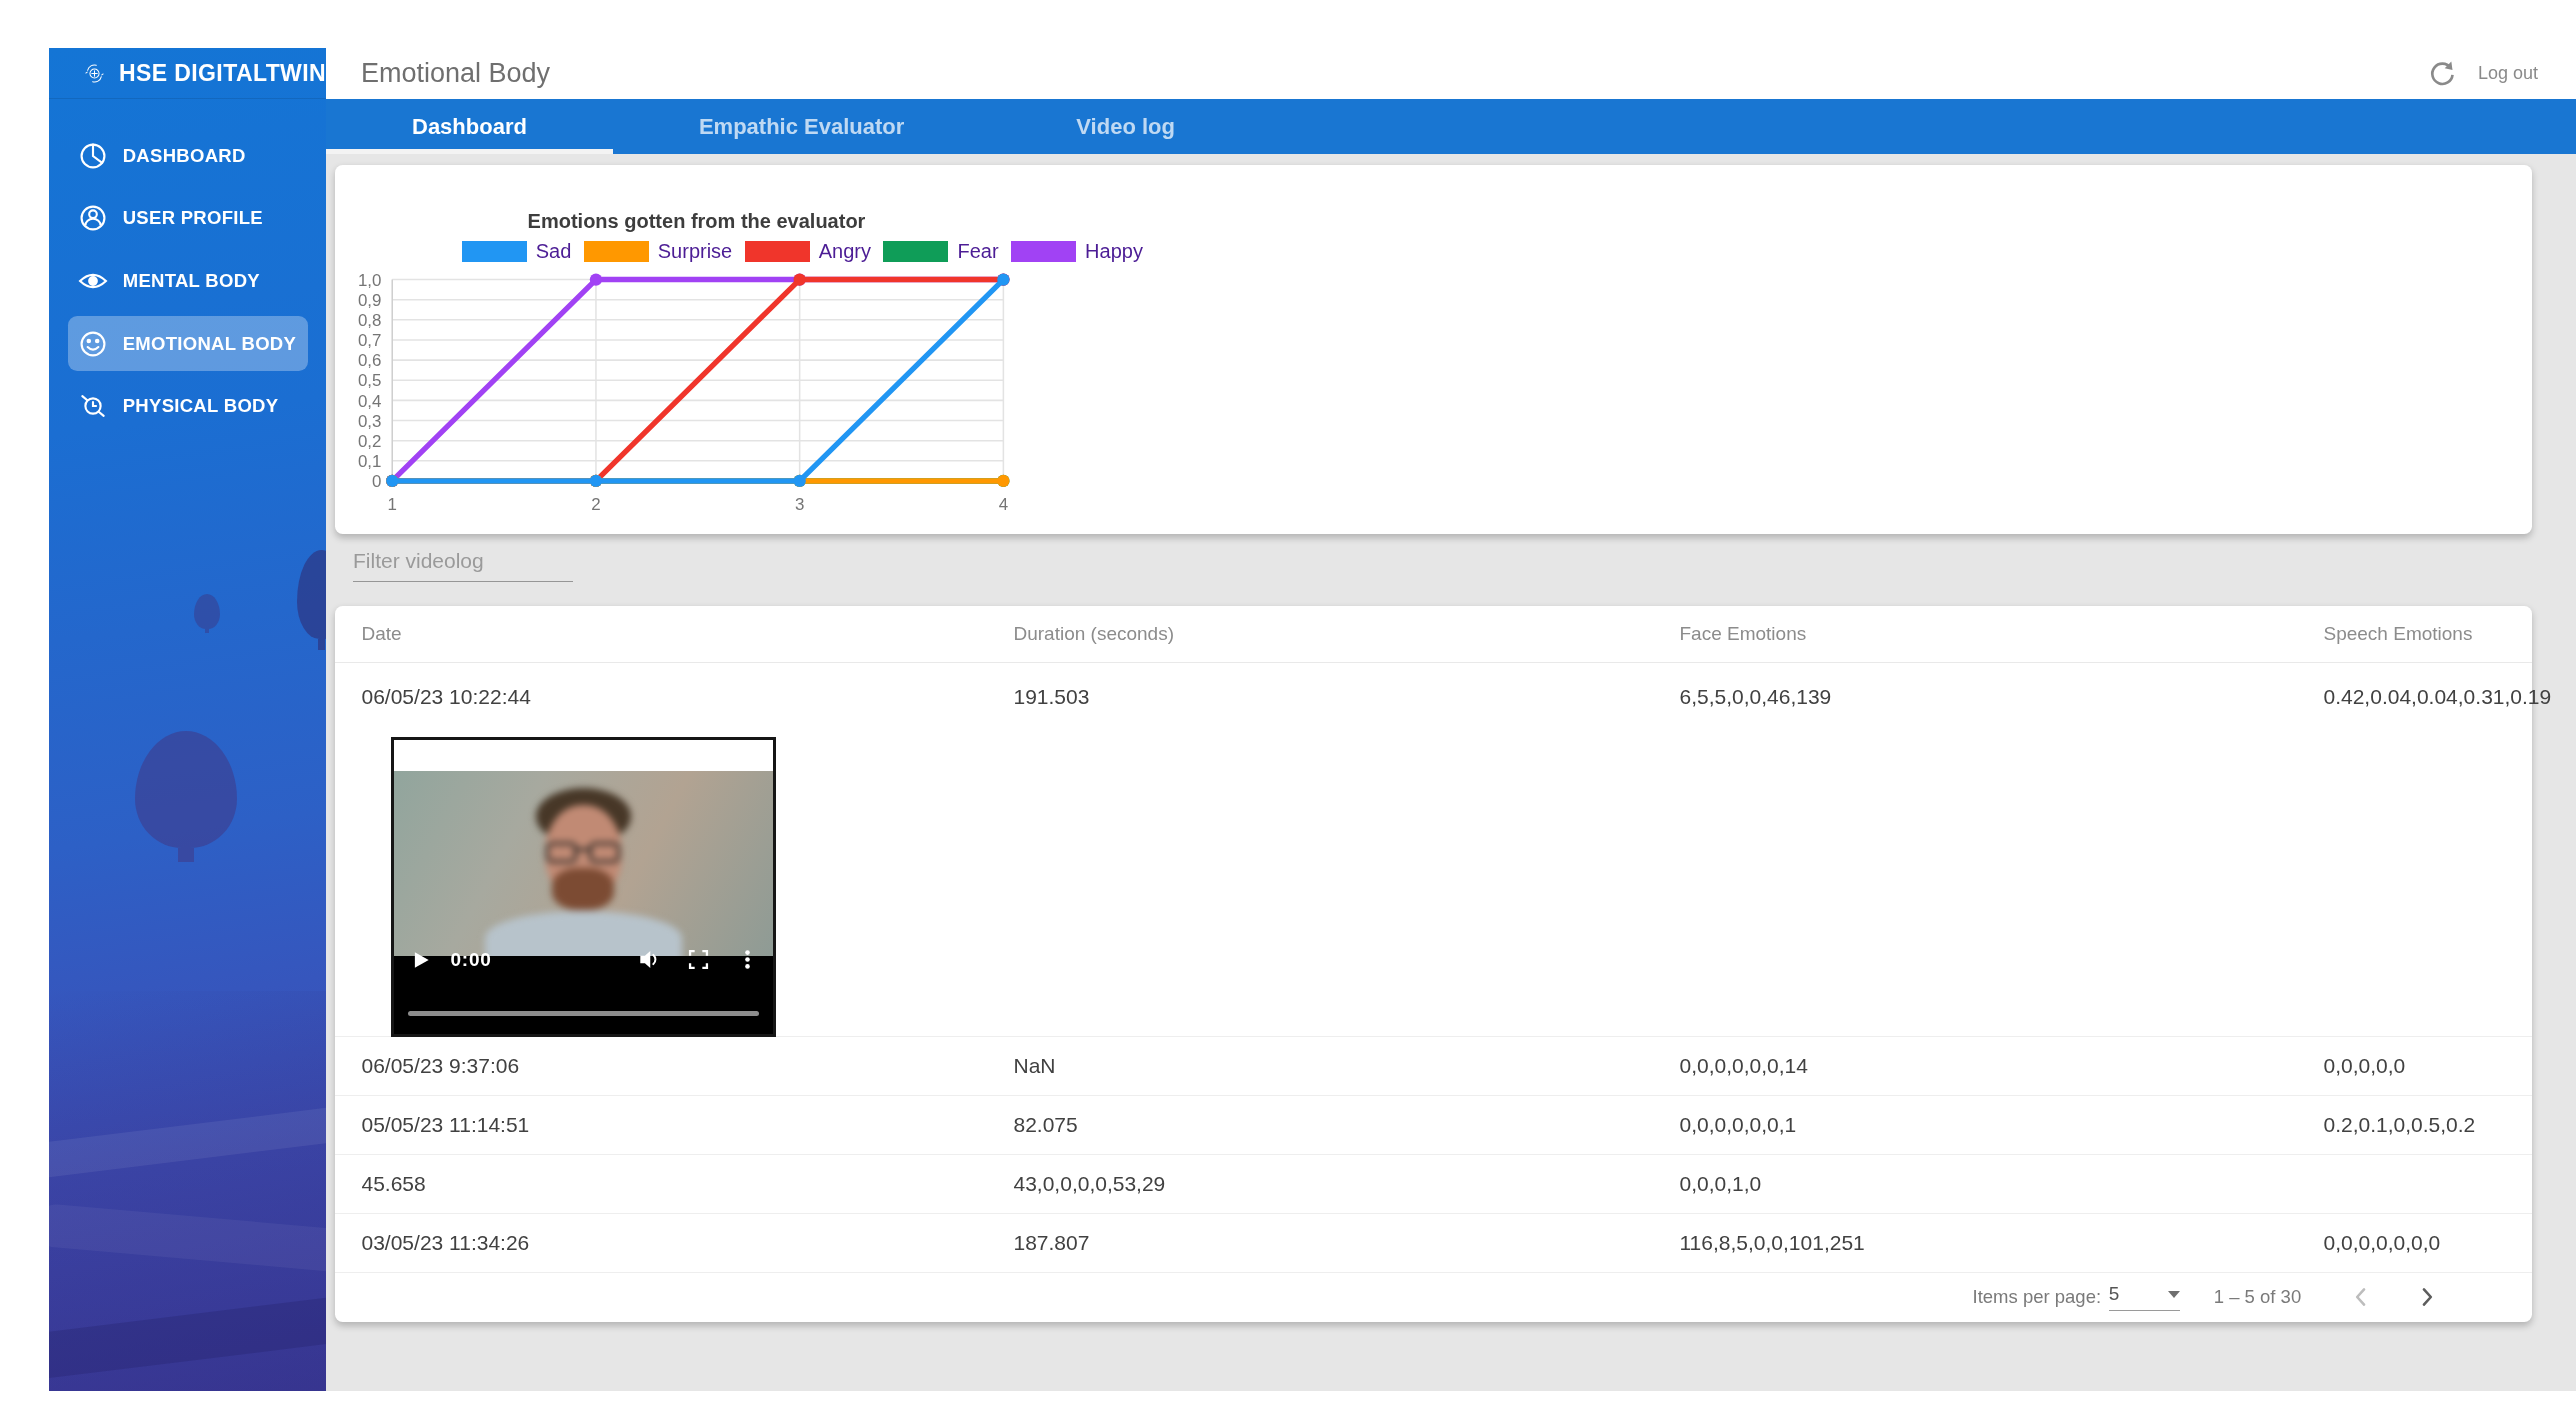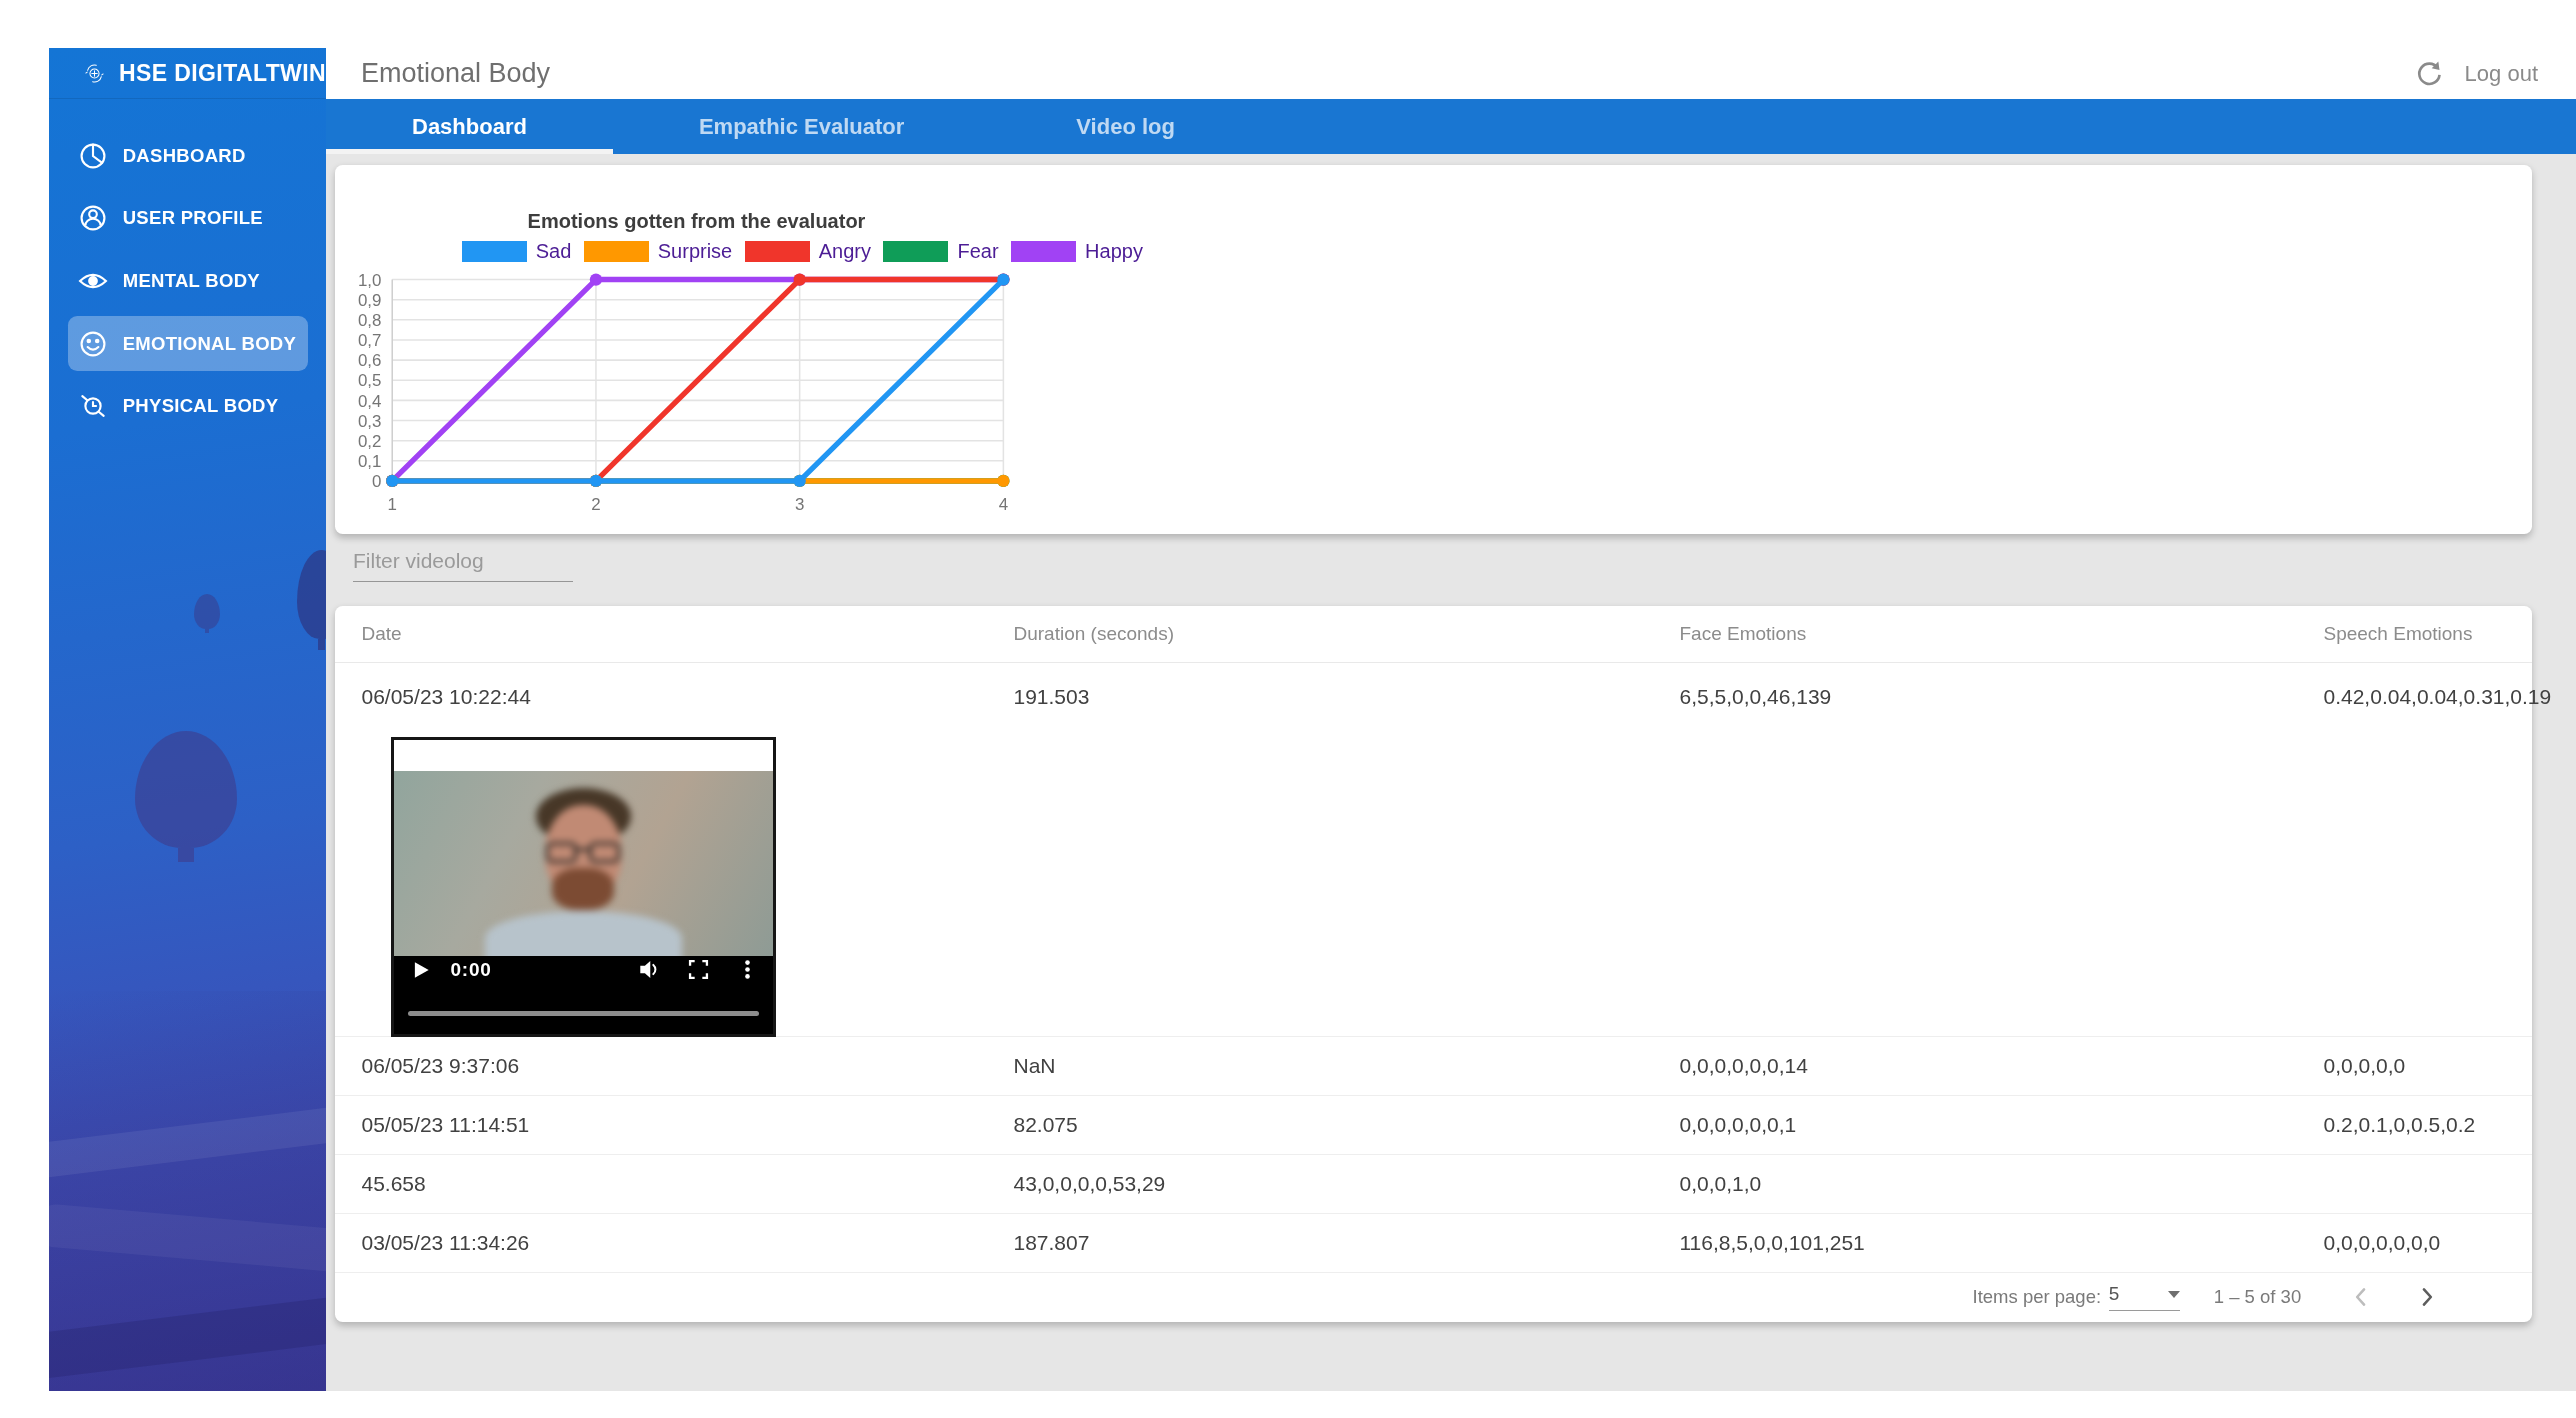--- a/index.html
+++ b/index.html
@@ -36,21 +36,21 @@
   .nav-item { height:55px; margin:0 18.5px 7.7px 18.5px; border-radius:9.2px; display:flex; align-items:center;
     padding-left:9.2px; gap:14px; color:#ffffff; cursor:pointer; }
   .nav-item.active { background:rgba(255,255,255,0.30); }
   .nav-label { font-size:18.5px; font-weight:bold; letter-spacing:0.3px; white-space:nowrap; }
   .nav-icon { width:32px; height:32px; flex:0 0 32px; }
 
   
   .toolbar { position:absolute; left:277px; top:0; right:0; height:51px; background:#ffffff; display:flex; align-items:center; }
   .toolbar-title { margin-left:35px; font-size:27px; color:#6f6f6f; }
   .toolbar-right { margin-left:auto; display:flex; align-items:center; gap:21.5px; margin-right:43px; }
-  .logout { font-size:22px; color:#8a8a8a; cursor:pointer; }
+  .logout { font-size:18px; color:#8a8a8a; cursor:pointer; }
   .refresh { width:28px; height:28px; cursor:pointer; }
 
   
   .tabbar { position:absolute; left:277px; top:51px; right:0; height:55px; background:#1976d2; display:flex; }
   .tab { display:flex; align-items:center; justify-content:center; padding:0 86px; position:relative;
     color:rgba(255,255,255,0.72); font-weight:bold; font-size:22px; cursor:pointer; white-space:nowrap; }
   .tab.active { color:#ffffff; }
   .tab.active:after { content:""; position:absolute; left:0; right:0; bottom:0; height:5.4px; background:#f3f3f3; }
 
   
@@ -89,21 +89,21 @@
     background:linear-gradient(118deg,#91a59d 0%,#a7a99f 32%,#b2a392 62%,#8e9b95 100%); }
   .person { position:absolute; inset:0; filter:blur(3.8px); }
   .hair  { position:absolute; left:142px; top:17px; width:95px; height:57px; background:#473727; border-radius:50%; }
   .face  { position:absolute; left:151px; top:34px; width:77px; height:97px; background:#c18a74; border-radius:48%; }
   .beard { position:absolute; left:158px; top:97px; width:62px; height:42px; background:#7c4b33; border-radius:42%; }
   .shirt { position:absolute; left:91px; top:140px; width:197px; height:54px; background:#b7c3cb; border-radius:50% 50% 0 0; }
   .glasses { position:absolute; left:152px; top:71px; width:74px; height:23px; }
   .lens { position:absolute; top:0; width:31px; height:21.5px; border:3.1px solid #2e2a26; border-radius:6.2px; }
   .lens.l { left:0; } .lens.r { right:0; }
   .bridge { position:absolute; left:31px; top:6.2px; width:12.3px; height:3.1px; background:#2e2a26; }
-  .vcontrols { position:absolute; left:0; top:180px; width:100%; height:38px; display:flex; align-items:center; color:#fff; }
+  .vcontrols { position:absolute; left:0; top:170px; width:100%; height:38px; display:flex; align-items:center; color:#fff; }
   .vtime { font-size:19px; font-weight:bold; margin-left:20px; letter-spacing:0.8px; }
   .vplay { margin-left:17px; width:20px; height:20px; cursor:pointer; }
   .vright { margin-left:auto; display:flex; align-items:center; gap:26px; margin-right:14px; }
   .vicon { width:23px; height:23px; cursor:pointer; }
   .progress-strip { position:absolute; left:0; top:223px; width:100%; height:40px; }
   .progress-line { position:absolute; left:14px; right:14px; top:17px; height:5.4px; background:#8d8d8d; border-radius:3.1px; cursor:pointer; }
 
   
   .t-pagination { height:48px; display:flex; align-items:center; justify-content:flex-end; gap:34px;
     padding-right:92px; color:#7a7a7a; font-size:18.5px; }

